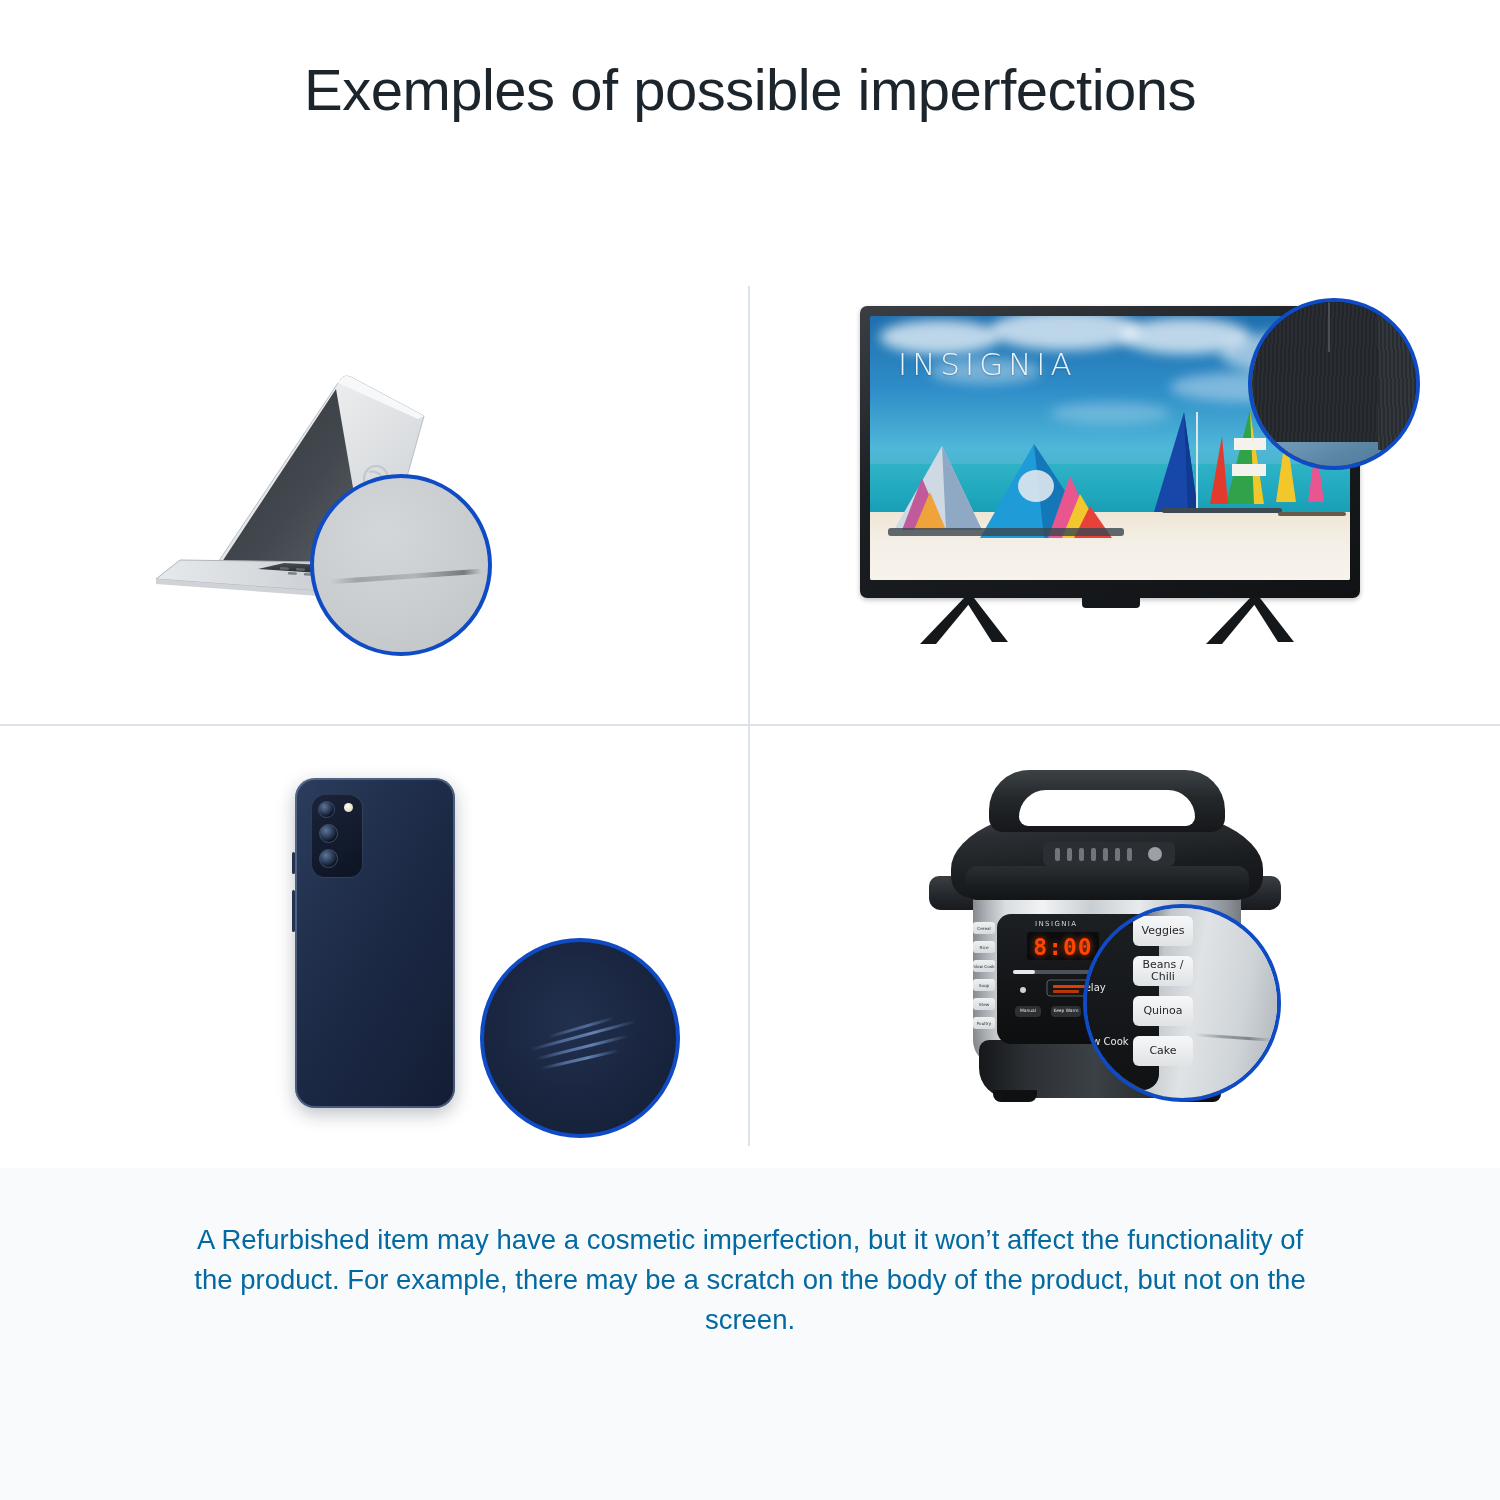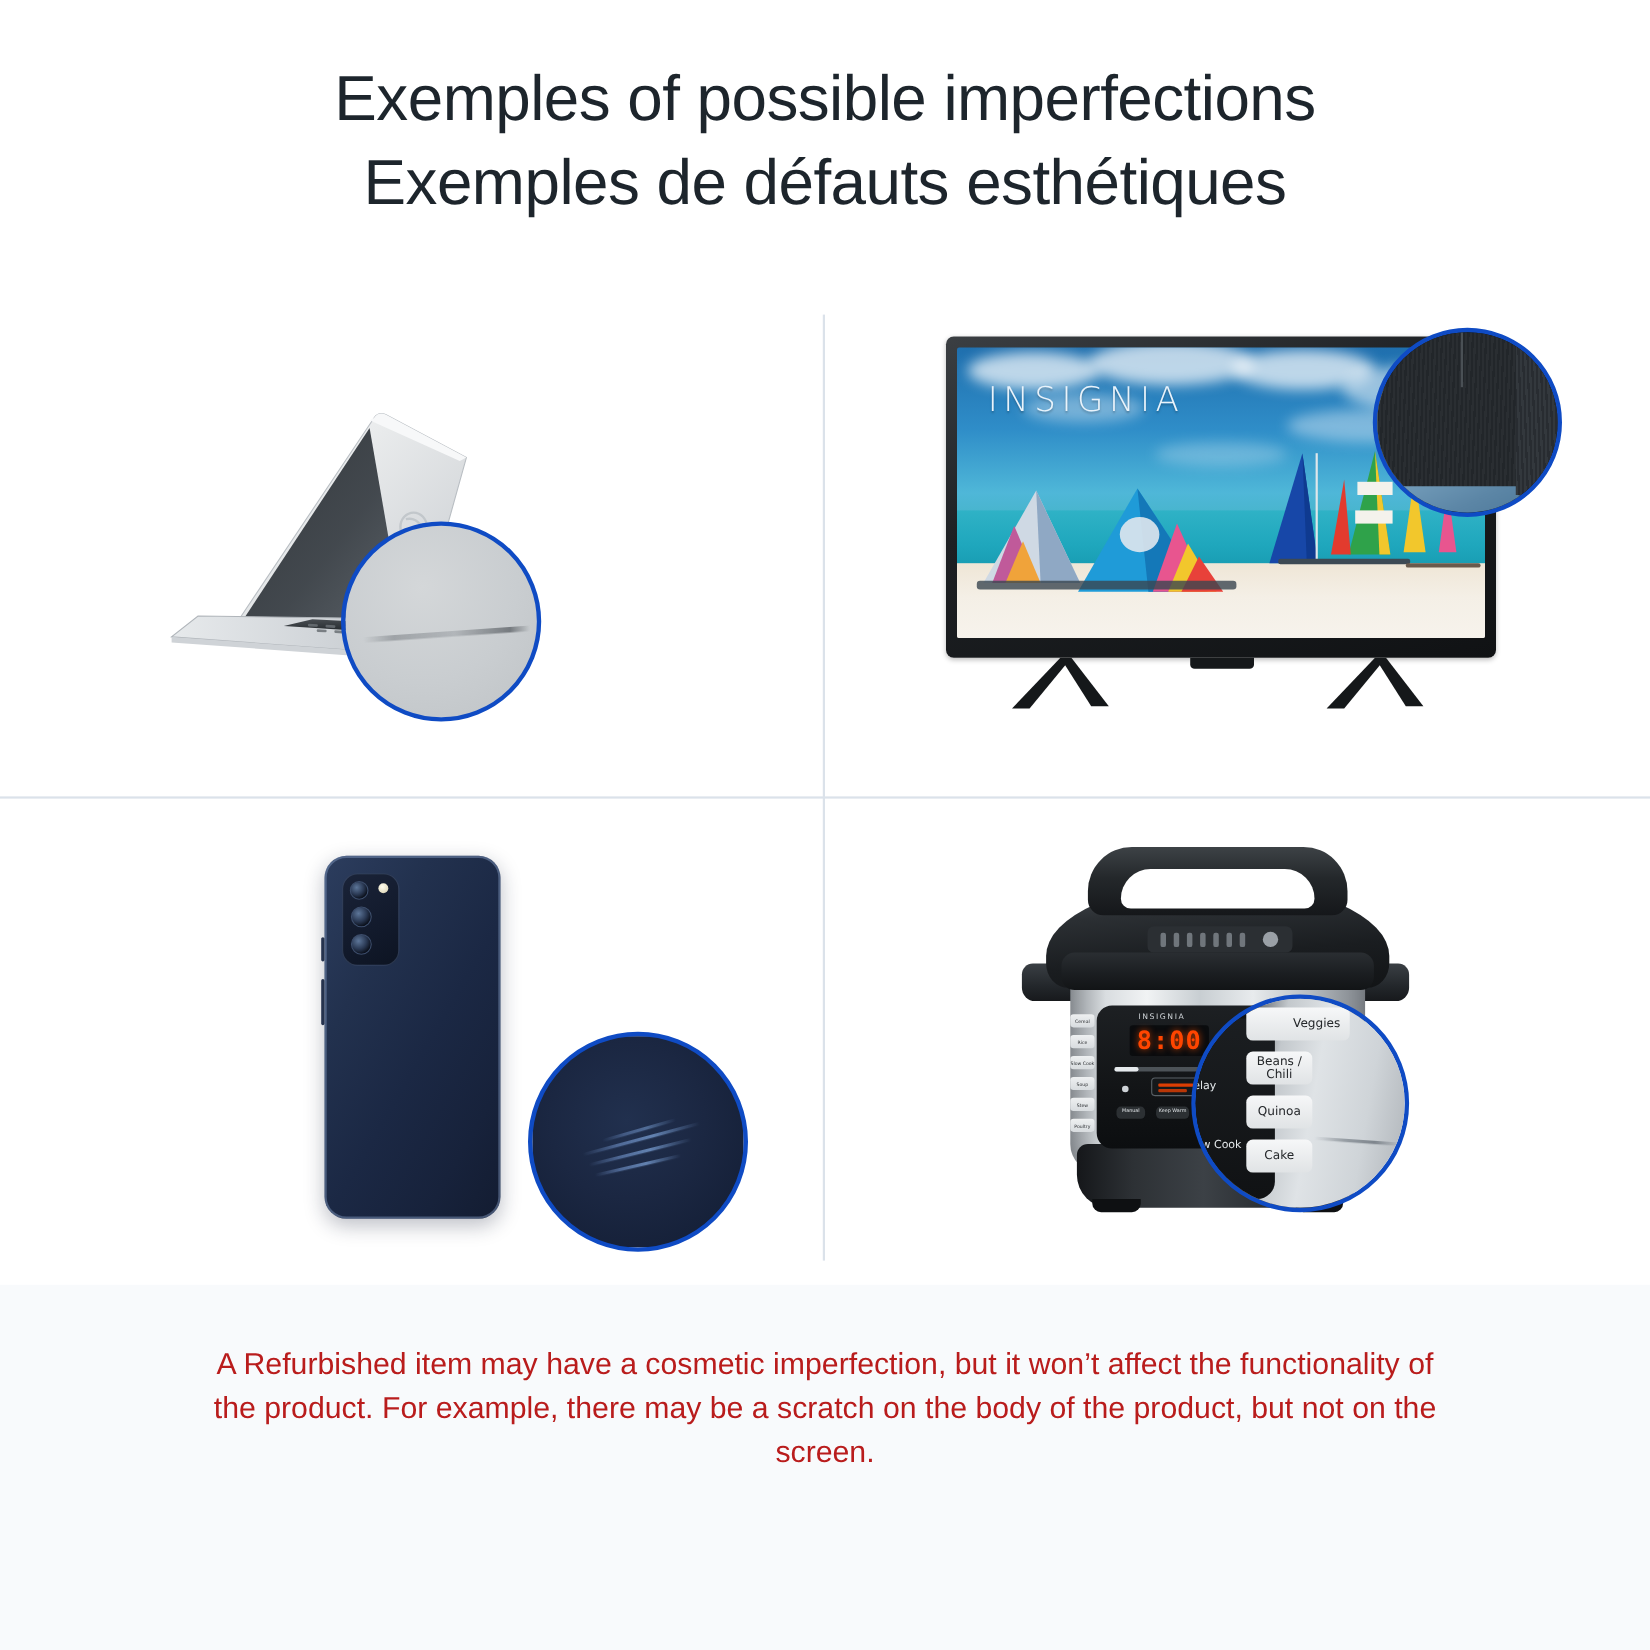--- a/index.html
+++ b/index.html
@@ -251,32 +251,31 @@
 
   
   .footer{
     position:absolute;left:0;top:1168px;width:1500px;height:332px;
     background:#f8fafc;
     display:flex;flex-direction:column;align-items:center;justify-content:flex-start;
     padding-top:52px;box-sizing:border-box;
   }
   .footer p{
     margin:0;width:1140px;text-align:center;
-    font-size:27.5px;line-height:40px;color:#b91c1c;font-weight:400;
+    font-size:27.5px;line-height:40px;color:#0369a1;font-weight:400;
   }
   .footer p.fr{margin-top:24px;}
 </style>
 </head>
 <body>
 
 <div class="page">
 
   <div class="heading">
     <span class="line">Exemples of possible imperfections</span>
-    <span class="line">Exemples de défauts esthétiques</span>
   </div>
 
   <div class="grid">
     <div class="vdiv"></div>
     <div class="hdiv"></div>
 
     <div class="cell cell-laptop">
       <div class="laptop-wrap">
         <svg class="laptop-svg" width="430" height="290" viewBox="0 0 430 290">
           <defs>
@@ -497,21 +496,21 @@
             <circle cx="10" cy="24" r="3" fill="#cdd2d6"></circle>
             <circle cx="106" cy="24" r="3" fill="#cdd2d6"></circle>
           </svg>
         </div>
 
         <div class="zoomcircle cz">
           <div class="cz-bg"></div>
           <div class="cz-panel"></div>
           <span class="cz-btn-l" style="top:74px;">Delay</span>
           <span class="cz-btn-l" style="top:128px;">Slow Cook</span>
-          <div class="cz-btn" style="top:8px;padding-left:34px;">Veggies</div>
+          <div class="cz-btn" style="top:8px;">Veggies</div>
           <div class="cz-btn" style="top:48px;">Beans / Chili</div>
           <div class="cz-btn" style="top:88px;">Quinoa</div>
           <div class="cz-btn" style="top:128px;">Cake</div>
           <div class="cz-scratch"></div>
         </div>
       </div>
     </div>
   </div>
 
   <div class="footer">

